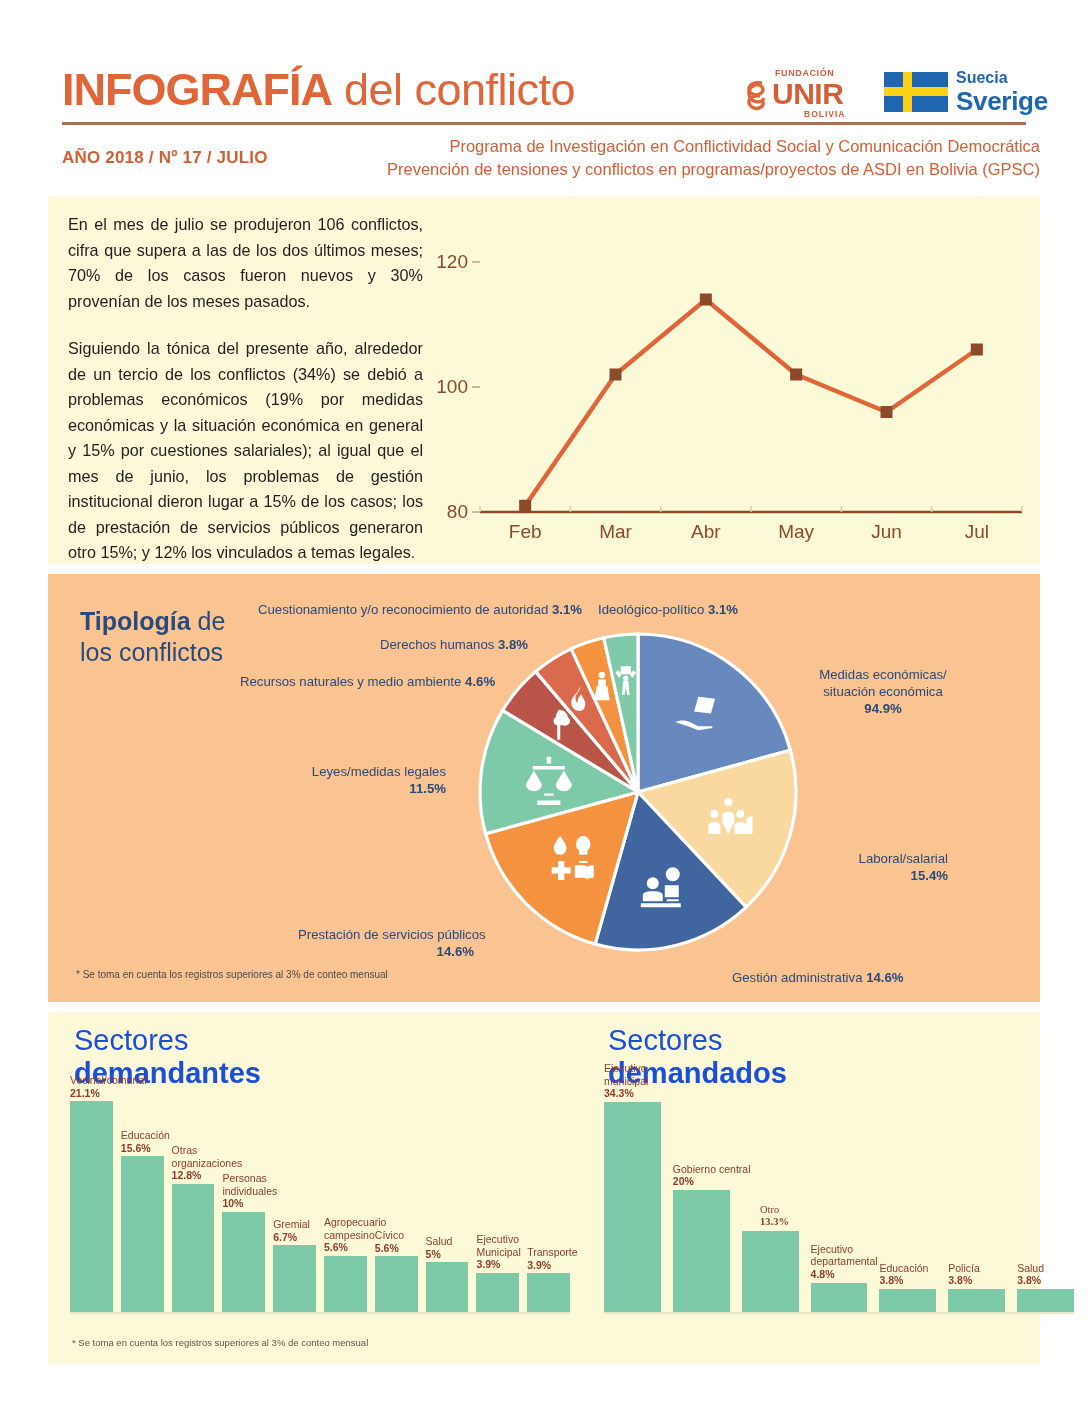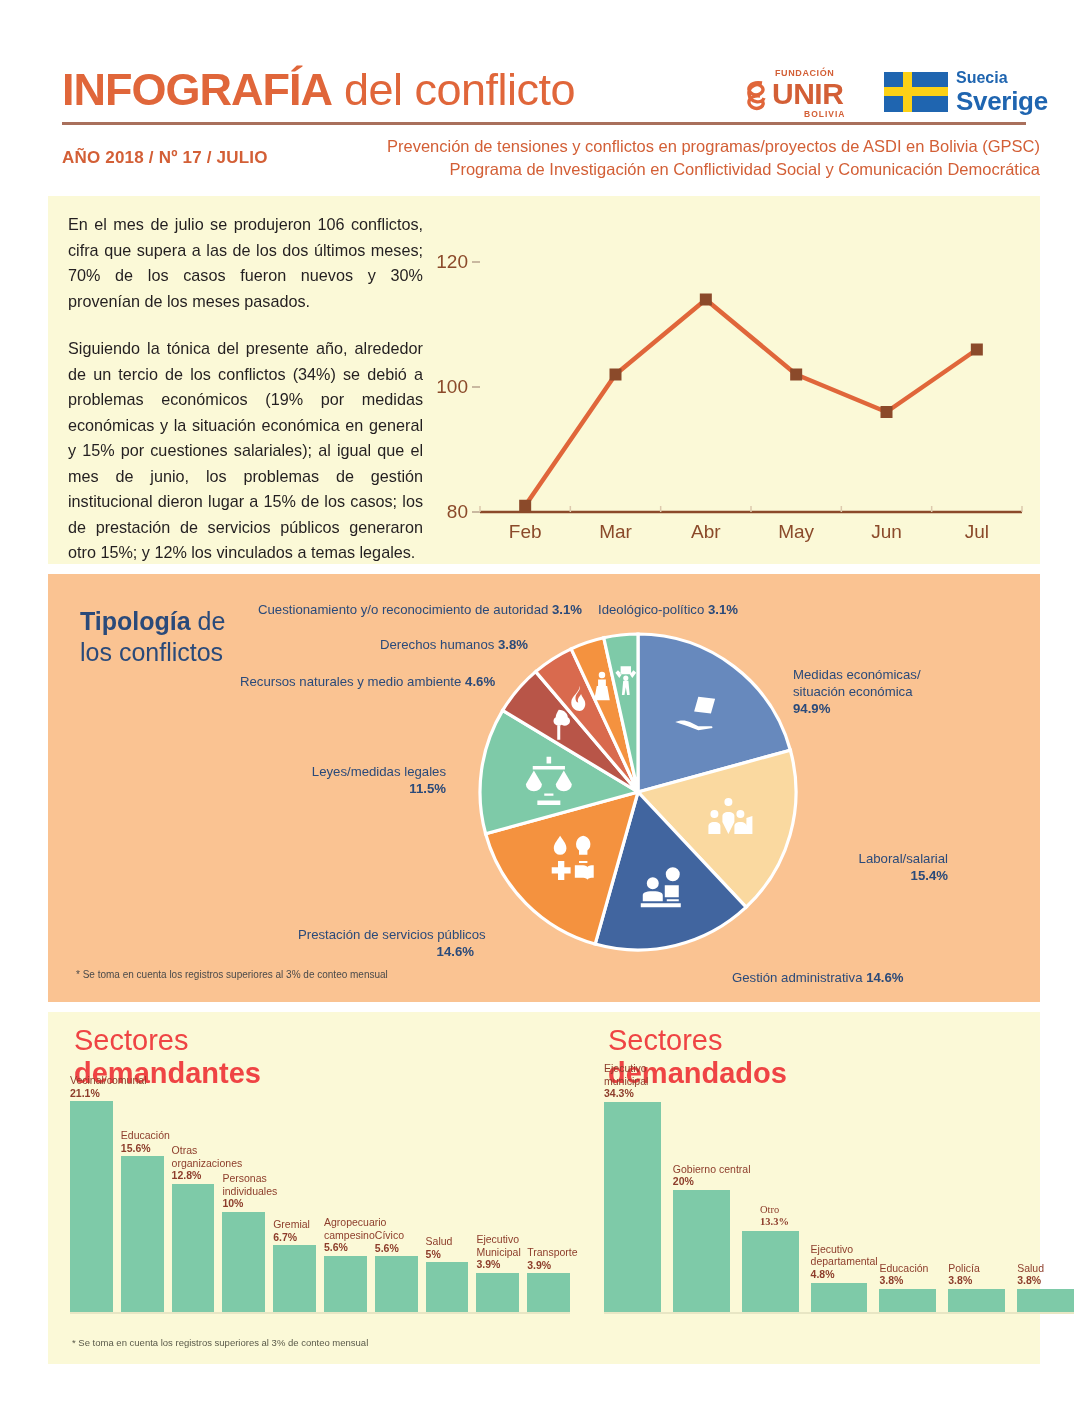--- a/index.html
+++ b/index.html
@@ -43,27 +43,27 @@
   .linechart{position:absolute;left:376px;top:48px;width:604px;height:300px;}
   .lc-svg{position:absolute;left:0;top:0;}
 
   
   .panel2{position:absolute;left:48px;top:574px;width:992px;height:428px;background:#fac392;}
   .tip-title{position:absolute;left:32px;top:32px;width:230px;color:#2a4a7a;font-size:25px;line-height:31px;}
   .tip-title b{font-weight:bold;}
   .pie-note{position:absolute;left:28px;top:395px;font-size:10px;color:#4a4a4a;}
 
   .pie-wrap{position:absolute;left:430px;top:50px;width:320px;height:330px;}
-  .pie-labels .pl{position:absolute;color:#2a4a7a;font-size:13.2px;line-height:17px;white-space:nowrap;}
+  .pie-labels .pl{position:absolute;color:#2a4a7a;font-size:13.2px;line-height:17px;white-space:nowrap;text-align:center;}
   .pie-labels .pl b{font-weight:bold;}
   .pl.w{white-space:normal;}
 
   
   .panel3{position:absolute;left:48px;top:1012px;width:992px;height:352px;background:#fbf9d7;}
-  .sec-head{position:absolute;color:#ef4444;font-size:29px;line-height:33px;}
+  .sec-head{position:absolute;color:#1d4ed8;font-size:29px;line-height:33px;}
   .sec-head .sh2{font-weight:bold;display:block;}
   .bars{position:absolute;}
   .bar{position:absolute;background:#7ecaa8;}
   .bar-lab{position:absolute;color:#8d3d2b;font-size:10.5px;line-height:12.5px;}
   .bar-lab b{font-weight:bold;}
   .bars-note{position:absolute;left:24px;top:325px;font-size:9.5px;color:#5a5a4a;}
   .axis{position:absolute;background:#e8e6c4;}
 </style>
 </head>
 <body>
@@ -92,22 +92,22 @@
         <div class="fh"></div>
           <div class="fv"></div>
       </div>
       <div class="se-1">Suecia</div>
       <div class="se-2">Sverige</div>
     </div>
 
     <div class="rule"></div>
     <div class="issue">AÑO 2018 / Nº 17 / JULIO</div>
     <div class="prog">
+      <div>Programa de Investigación en Conflictividad Social y Comunicación Democrática</div>
       <div>Prevención de tensiones y conflictos en programas/proyectos de ASDI en Bolivia (GPSC)</div>
-      <div>Programa de Investigación en Conflictividad Social y Comunicación Democrática</div>
     </div>
   </div>
 
   <div class="panel1">
     <div class="intro">
       <p>En el mes de julio se produjeron 106 conflictos, cifra que supera a las de los dos últimos meses; 70% de los casos fueron nuevos y 30% provenían de los meses pasados.</p>
       <p>Siguiendo la tónica del presente año, alrededor de un tercio de los conflictos (34%) se debió a problemas económicos (19% por medidas económicas y la situación económica en general y 15% por cuestiones salariales); al igual que el mes de junio, los problemas de gestión institucional dieron lugar a 15% de los casos; los de prestación de servicios públicos generaron otro 15%; y 12% los vinculados a temas legales.</p>
     </div>
     <div class="linechart">
       <svg class="lc-svg" id="line-svg" width="604" height="300">

